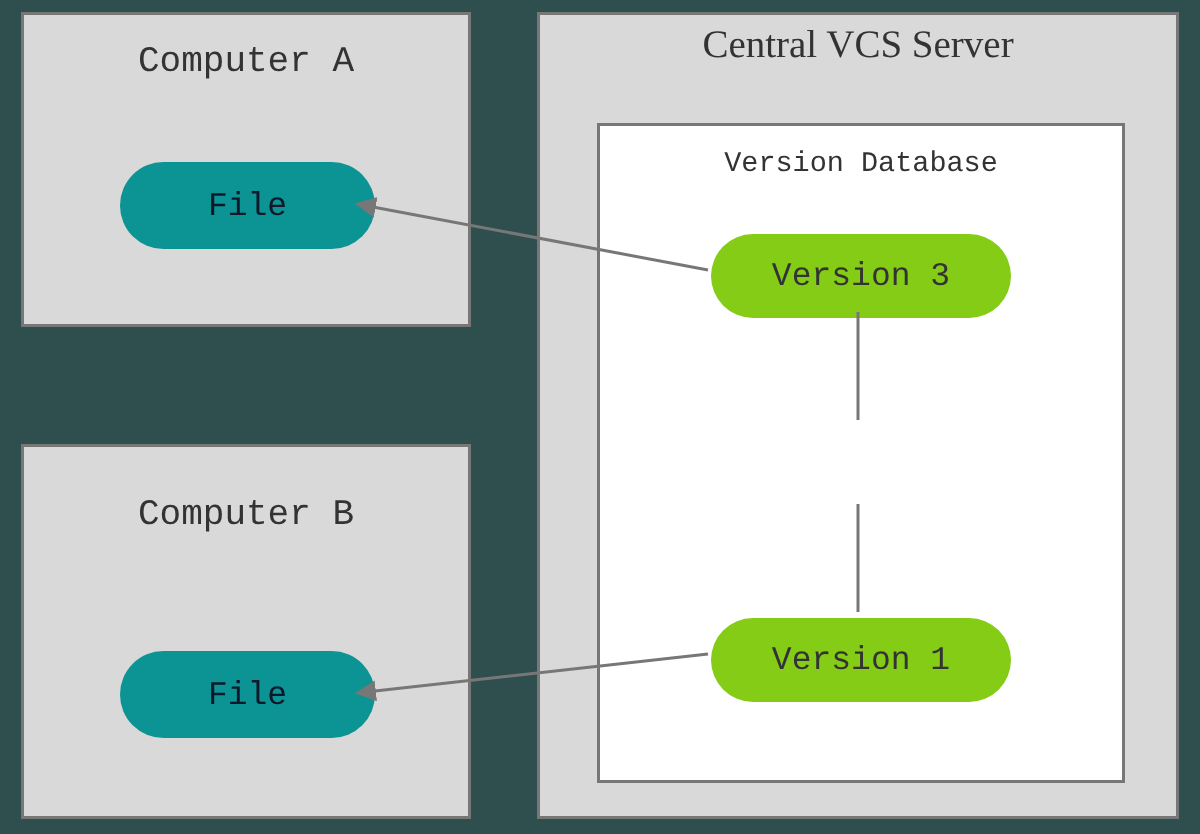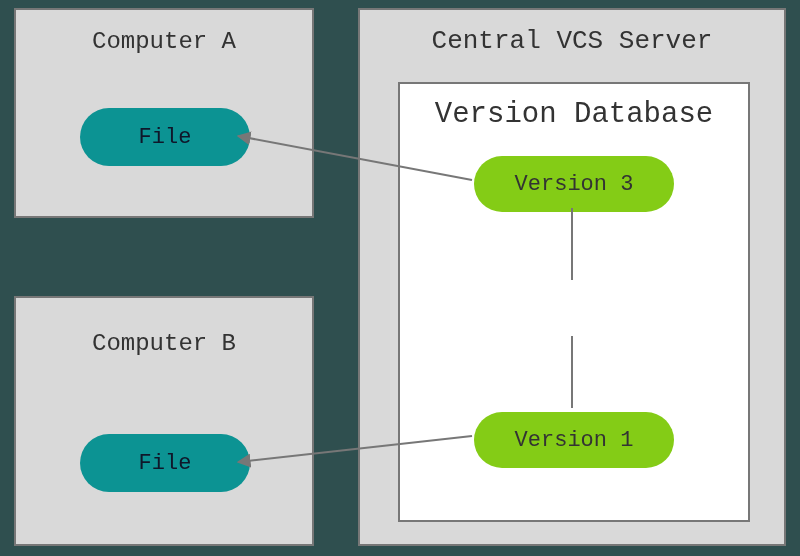--- a/index.html
+++ b/index.html
@@ -24,21 +24,22 @@
     box-sizing: border-box;
   }
   .panel-title {
     text-align: center;
     padding-top: 18px;
     font-size: 24px;
     color: #333;
   }
   .server-title {
     font-size: 26px;
-    padding-top: 16px;
+    padding-top: 5px;
+    font-family: Liberation Serif, serif;
   }
   .pill {
     position: absolute;
     border-radius: 999px;
     display: flex;
     align-items: center;
     justify-content: center;
     box-sizing: border-box;
   }
   .pill-file {
@@ -49,21 +50,21 @@
     left: 64px;
   }
   .db-box {
     position: absolute;
     background: #fff;
     border: 2px solid #777;
     box-sizing: border-box;
   }
   .db-title {
     text-align: center;
-    font-size: 29px;
+    font-size: 19px;
     padding-top: 14px;
   }
   .pill-version {
     background: #84cc16;
     color: #333;
     width: 200px;
     height: 56px;
     left: 50%;
     transform: translateX(-50%);
   }

